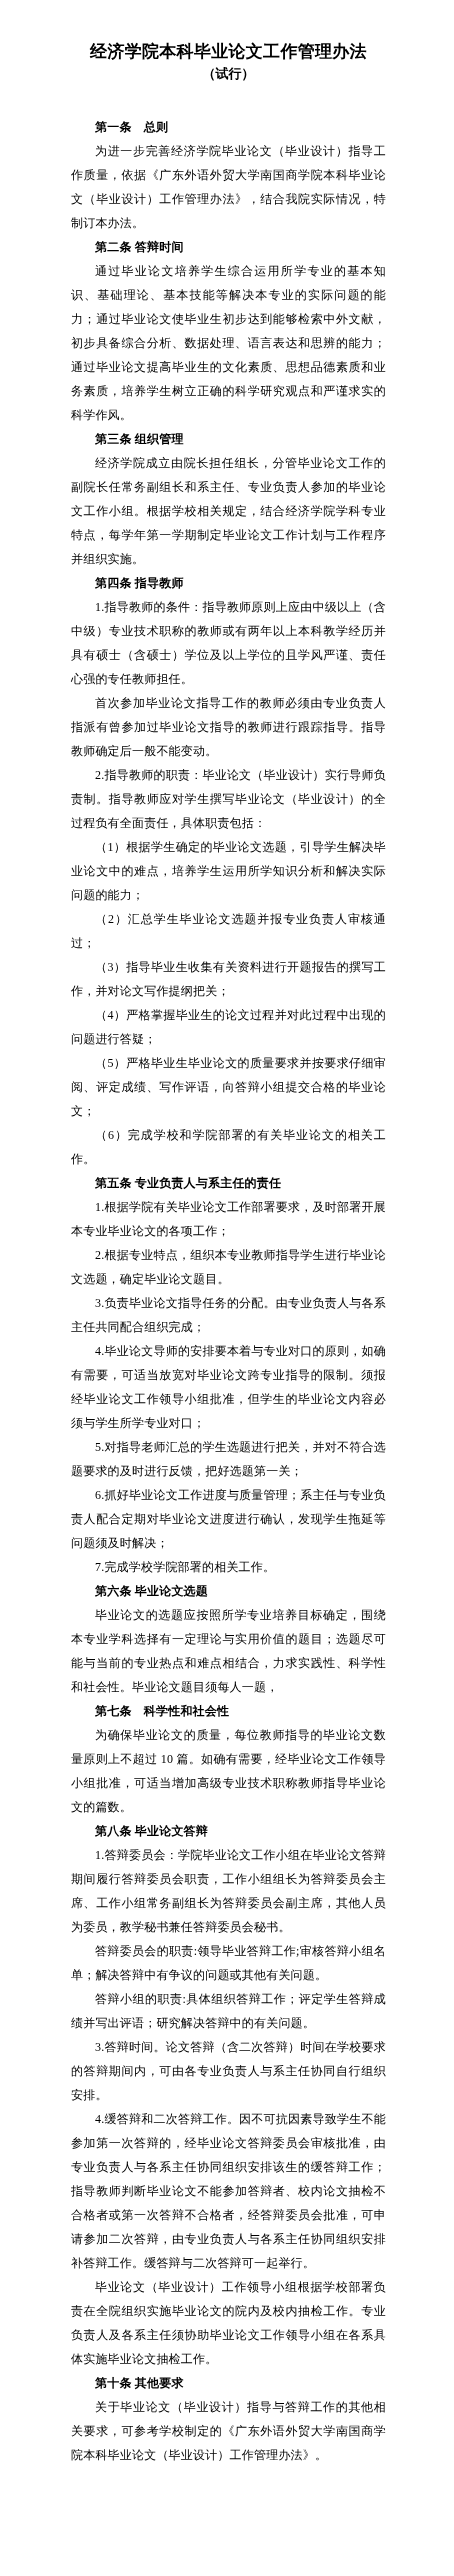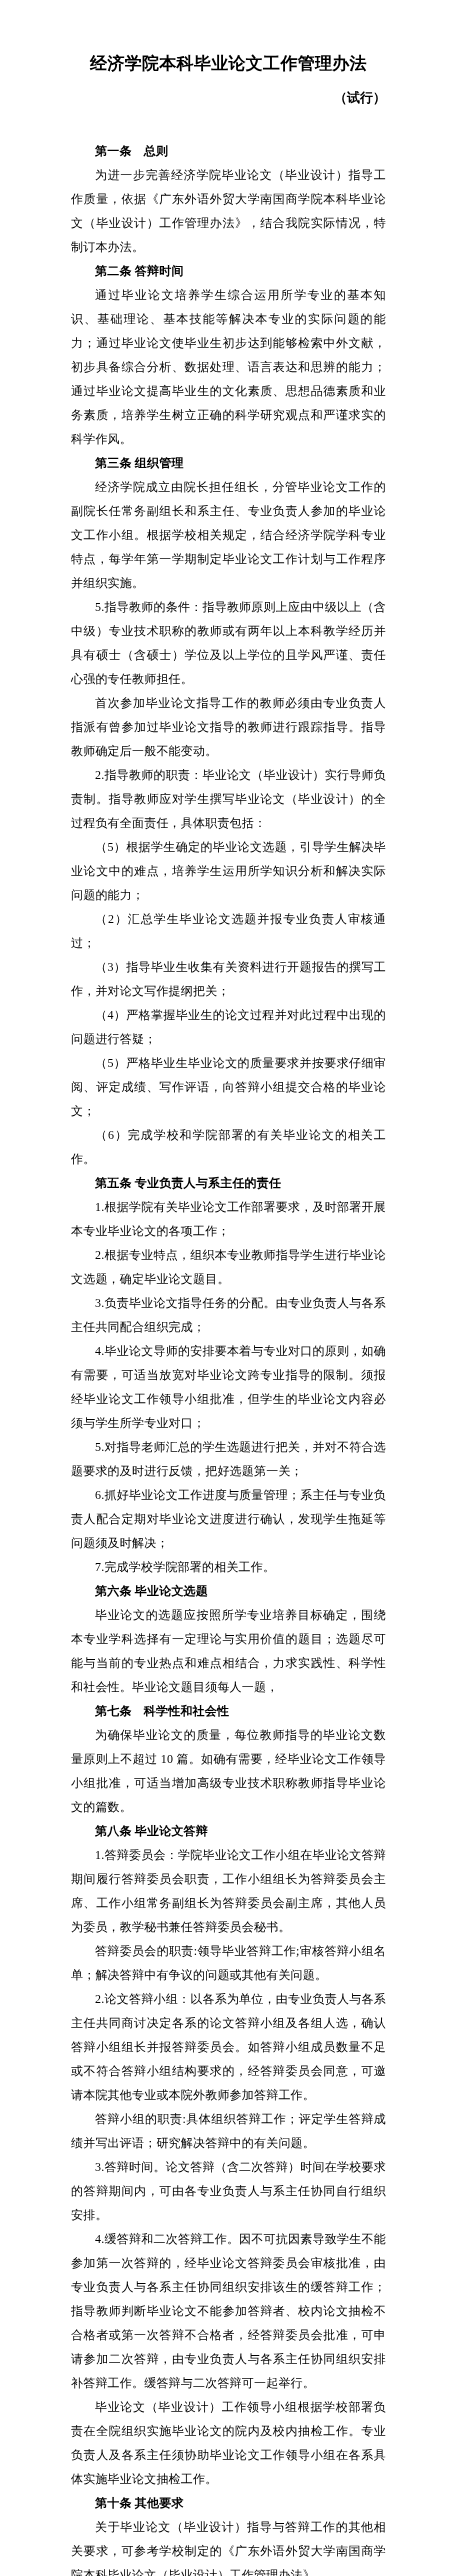--- a/index.html
+++ b/index.html
@@ -14,29 +14,29 @@
     width: 455px;
     min-height: 2576px;
     background: #ffffff;
     padding: 33px 69px 34px 71px;
   }
   .title {
     font-size: 17px;
     font-weight: bold;
     text-align: center;
     line-height: 23px;
-    margin-top: 19px;
+    margin-top: 7px;
     letter-spacing: 0.3px;
   }
   .subtitle {
     font-size: 13px;
     font-weight: bold;
-    text-align: right;
+    text-align: center;
     line-height: 18.4px;
-    margin-top: 14px;
+    margin-top: 2px;
     margin-bottom: 32px;
   }
   .doc-body {
     font-size: 12px;
     line-height: 24px;
     text-align: justify;
     letter-spacing: 0.2px;
   }
   .section-heading {
     font-size: 12px;
@@ -57,45 +57,45 @@
 <div class="page">
   <h1 class="title">经济学院本科毕业论文工作管理办法</h1>
   <div class="subtitle">（试行）</div>
   <div class="doc-body" id="doc-body">
       <h2 class="section-heading">第一条　总则</h2>
       <p class="para">为进一步完善经济学院毕业论文（毕业设计）指导工作质量，依据《广东外语外贸大学南国商学院本科毕业论文（毕业设计）工作管理办法》，结合我院实际情况，特制订本办法。</p>
       <h2 class="section-heading">第二条 答辩时间</h2>
       <p class="para">通过毕业论文培养学生综合运用所学专业的基本知识、基础理论、基本技能等解决本专业的实际问题的能力；通过毕业论文使毕业生初步达到能够检索中外文献，初步具备综合分析、数据处理、语言表达和思辨的能力；通过毕业论文提高毕业生的文化素质、思想品德素质和业务素质，培养学生树立正确的科学研究观点和严谨求实的科学作风。</p>
       <h2 class="section-heading">第三条 组织管理</h2>
       <p class="para">经济学院成立由院长担任组长，分管毕业论文工作的副院长任常务副组长和系主任、专业负责人参加的毕业论文工作小组。根据学校相关规定，结合经济学院学科专业特点，每学年第一学期制定毕业论文工作计划与工作程序并组织实施。</p>
-      <p class="para">5.指导教师的条件：指导教师原则上应由中级以上（含中级）专业技术职称的教师或有两年以上本科教学经历并具有硕士（含硕士）学位及以上学位的且学风严谨、责任心强的专任教师担任。</p>
+      <h2 class="section-heading">第四条 指导教师</h2>
+      <p class="para">1.指导教师的条件：指导教师原则上应由中级以上（含中级）专业技术职称的教师或有两年以上本科教学经历并具有硕士（含硕士）学位及以上学位的且学风严谨、责任心强的专任教师担任。</p>
       <p class="para">首次参加毕业论文指导工作的教师必须由专业负责人指派有曾参加过毕业论文指导的教师进行跟踪指导。指导教师确定后一般不能变动。</p>
       <p class="para">2.指导教师的职责：毕业论文（毕业设计）实行导师负责制。指导教师应对学生撰写毕业论文（毕业设计）的全过程负有全面责任，具体职责包括：</p>
-      <p class="para">（5）根据学生确定的毕业论文选题，引导学生解决毕业论文中的难点，培养学生运用所学知识分析和解决实际问题的能力；</p>
+      <p class="para">（1）根据学生确定的毕业论文选题，引导学生解决毕业论文中的难点，培养学生运用所学知识分析和解决实际问题的能力；</p>
       <p class="para">（2）汇总学生毕业论文选题并报专业负责人审核通过；</p>
       <p class="para">（3）指导毕业生收集有关资料进行开题报告的撰写工作，并对论文写作提纲把关；</p>
       <p class="para">（4）严格掌握毕业生的论文过程并对此过程中出现的问题进行答疑；</p>
       <p class="para">（5）严格毕业生毕业论文的质量要求并按要求仔细审阅、评定成绩、写作评语，向答辩小组提交合格的毕业论文；</p>
       <p class="para">（6）完成学校和学院部署的有关毕业论文的相关工作。</p>
       <h2 class="section-heading">第五条 专业负责人与系主任的责任</h2>
       <p class="para">1.根据学院有关毕业论文工作部署要求，及时部署开展本专业毕业论文的各项工作；</p>
       <p class="para">2.根据专业特点，组织本专业教师指导学生进行毕业论文选题，确定毕业论文题目。</p>
       <p class="para">3.负责毕业论文指导任务的分配。由专业负责人与各系主任共同配合组织完成；</p>
       <p class="para">4.毕业论文导师的安排要本着与专业对口的原则，如确有需要，可适当放宽对毕业论文跨专业指导的限制。须报经毕业论文工作领导小组批准，但学生的毕业论文内容必须与学生所学专业对口；</p>
       <p class="para">5.对指导老师汇总的学生选题进行把关，并对不符合选题要求的及时进行反馈，把好选题第一关；</p>
       <p class="para">6.抓好毕业论文工作进度与质量管理；系主任与专业负责人配合定期对毕业论文进度进行确认，发现学生拖延等问题须及时解决；</p>
       <p class="para">7.完成学校学院部署的相关工作。</p>
       <h2 class="section-heading">第六条 毕业论文选题</h2>
       <p class="para">毕业论文的选题应按照所学专业培养目标确定，围绕本专业学科选择有一定理论与实用价值的题目；选题尽可能与当前的专业热点和难点相结合，力求实践性、科学性和社会性。毕业论文题目须每人一题，</p>
       <h2 class="section-heading">第七条　科学性和社会性</h2>
       <p class="para">为确保毕业论文的质量，每位教师指导的毕业论文数量原则上不超过 10 篇。如确有需要，经毕业论文工作领导小组批准，可适当增加高级专业技术职称教师指导毕业论文的篇数。</p>
       <h2 class="section-heading">第八条 毕业论文答辩</h2>
       <p class="para">1.答辩委员会：学院毕业论文工作小组在毕业论文答辩期间履行答辩委员会职责，工作小组组长为答辩委员会主席、工作小组常务副组长为答辩委员会副主席，其他人员为委员，教学秘书兼任答辩委员会秘书。</p>
       <p class="para">答辩委员会的职责:领导毕业答辩工作;审核答辩小组名单；解决答辩中有争议的问题或其他有关问题。</p>
-      <p class="para">2.论文答辩小组：以各系为单位，由专业负责人与各系主任共同商讨决定各系的论文答辩小组及各组人选，确认答辩小组组长并报答辩委员会。如答辩小组成员数量不足或不符合答辩小组结构要求的，经答辩委员会同意，可邀请本院其他专业或本院外教师参加答辩工作。</p>
       <p class="para">答辩小组的职责:具体组织答辩工作；评定学生答辩成绩并写出评语；研究解决答辩中的有关问题。</p>
       <p class="para">3.答辩时间。论文答辩（含二次答辩）时间在学校要求的答辩期间内，可由各专业负责人与系主任协同自行组织安排。</p>
       <p class="para">4.缓答辩和二次答辩工作。因不可抗因素导致学生不能参加第一次答辩的，经毕业论文答辩委员会审核批准，由专业负责人与各系主任协同组织安排该生的缓答辩工作；指导教师判断毕业论文不能参加答辩者、校内论文抽检不合格者或第一次答辩不合格者，经答辩委员会批准，可申请参加二次答辩，由专业负责人与各系主任协同组织安排补答辩工作。缓答辩与二次答辩可一起举行。</p>
       <p class="para">毕业论文（毕业设计）工作领导小组根据学校部署负责在全院组织实施毕业论文的院内及校内抽检工作。专业负责人及各系主任须协助毕业论文工作领导小组在各系具体实施毕业论文抽检工作。</p>
       <h2 class="section-heading">第十条 其他要求</h2>
       <p class="para">关于毕业论文（毕业设计）指导与答辩工作的其他相关要求，可参考学校制定的《广东外语外贸大学南国商学院本科毕业论文（毕业设计）工作管理办法》。</p>
     </div>
 </div>
 
 

